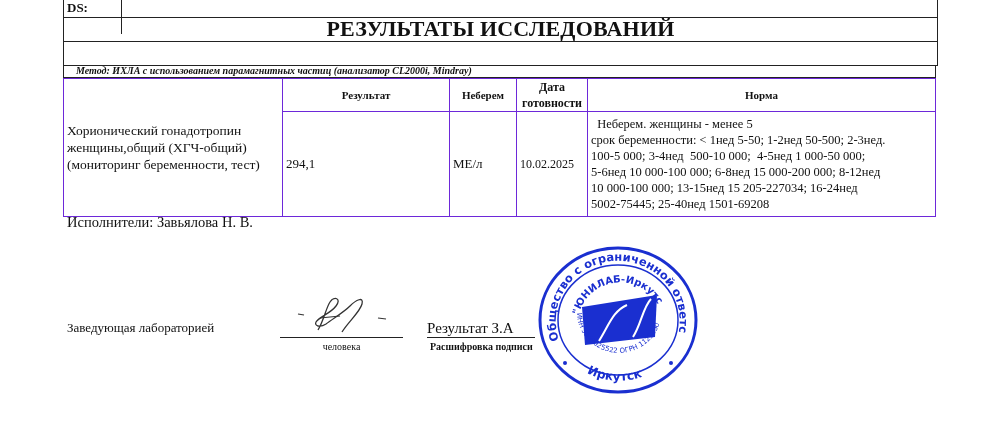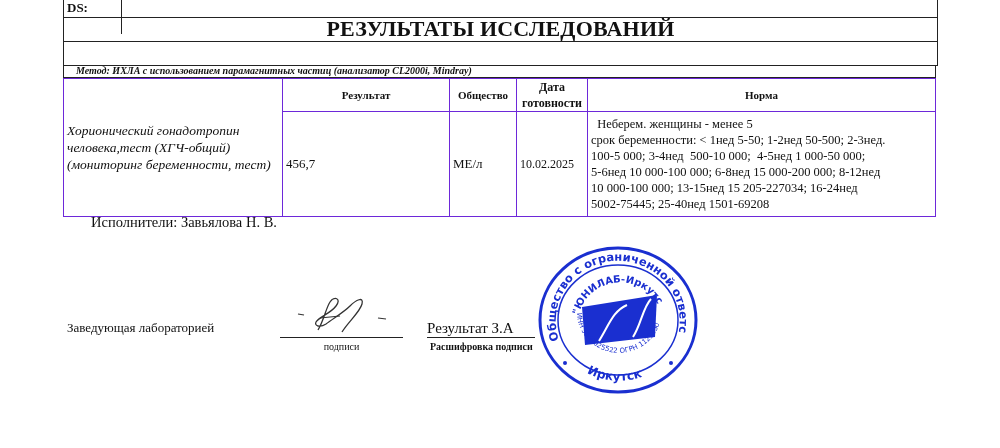--- a/index.html
+++ b/index.html
@@ -12,27 +12,27 @@
   .title-row { left:63px; top:17px; width:873px; height:24px; border:1px solid #222; border-top:none;
                text-align:center; font-weight:bold; font-size:22px; line-height:24px; letter-spacing:0.2px; }
   .blank-row { left:63px; top:41px; width:873px; height:24px; border:1px solid #222; border-top:none; }
   .method-row { left:63px; top:65px; width:873px; height:13px; border:1px solid #222; border-top:none;
                 font-weight:bold; font-style:italic; font-size:10px; line-height:12px; padding-left:12px; box-sizing:border-box; }
   table.results { position:absolute; left:63px; top:78px; width:873px; border-collapse:collapse; }
   table.results td, table.results th { border:1px solid #6d28d9; padding:0 3px; vertical-align:middle; }
   table.results th { font-weight:bold; font-size:11px; text-align:center; height:28px; }
   table.results th.small { font-size:10px; line-height:16px;margin-left:12px; }
   table.results td { font-size:13px; height:104px; }
-  .name-cell { width:212px; line-height:17px; font-size:13.5px !important;font-style:italic; }
+  .name-cell { width:212px; line-height:17px; font-size:13.5px !important; }
   .result-cell { width:160px; }
   .unit-cell { width:60px; }
   .date-cell { width:64px; font-size:12px !important; }
   .norm-cell { line-height:16px; font-size:12.5px !important; }
   .norm-line { display:block; white-space:nowrap; }
-  .executors { left:67px; top:214px; font-size:14.5px;margin-left:24px; }
+  .executors { left:67px; top:214px; font-size:14.5px; }
   .head-label { left:67px; top:320px; font-size:13px; }
   .sig-line { left:280px; top:337px; width:123px; border-top:1px solid #222; }
   .sig-caption { left:280px; top:341px; width:123px; text-align:center; font-size:10px; }
   .name-line { left:427px; top:337px; width:108px; border-top:1px solid #222; }
   .name-value { left:427px; top:320px; font-size:15px; white-space:nowrap; }
   .name-caption { left:430px; top:341px; font-size:10px; white-space:nowrap;font-weight:bold; }
   .signature { left:290px; top:292px; width:110px; height:48px; }
   .stamp { left:537px; top:245px; width:162px; height:150px; }
 </style>
 </head>
@@ -43,30 +43,30 @@
 </div>
 <div class="abs title-row">РЕЗУЛЬТАТЫ ИССЛЕДОВАНИЙ</div>
 <div class="abs blank-row"></div>
 <div class="abs method-row">Метод: ИХЛА с использованием парамагнитных частиц (анализатор  CL2000i, Mindray)</div>
 
 <table class="results">
   <tbody>
       <tr>
     <th rowspan="2" class="name-cell" style="height:auto; padding:0 3px; text-align:left; font-weight:normal;">
       <span class="norm-line">Хорионический гонадотропин</span>
-      <span class="norm-line">человека,тест (ХГЧ-общий)</span>
+      <span class="norm-line">женщины,общий (ХГЧ-общий)</span>
       <span class="norm-line">(мониторинг беременности, тест)</span>
     </th>
     <th class="result-cell">Результат</th>
-    <th class="unit-cell">Общество</th>
+    <th class="unit-cell">Неберем</th>
     <th class="date-cell small">Дата готовности</th>
     <th>Норма</th>
   </tr>
   <tr>
-    <td class="result-cell">456,7</td>
+    <td class="result-cell">294,1</td>
     <td class="unit-cell">МЕ/л</td>
     <td class="date-cell">10.02.2025</td>
     <td class="norm-cell">
       <span class="norm-line" style="white-space:pre">  Неберем. женщины - менее 5</span>
       <span class="norm-line">срок беременности: &lt; 1нед 5-50; 1-2нед 50-500; 2-3нед.</span>
       <span class="norm-line" style="white-space:pre">100-5 000; 3-4нед  500-10 000;  4-5нед 1 000-50 000;</span>
       <span class="norm-line">5-6нед 10 000-100 000; 6-8нед 15 000-200 000; 8-12нед</span>
       <span class="norm-line">10 000-100 000; 13-15нед 15 205-227034; 16-24нед</span>
       <span class="norm-line">5002-75445; 25-40нед 1501-69208</span>
     </td>
@@ -78,21 +78,21 @@
 
 <div class="abs head-label">Заведующая лабораторией</div>
 
 <svg class="abs signature" viewBox="0 0 110 48">
   <path d="M8 22 L14 23" stroke="#333" stroke-width="1.2" fill="none"></path>
   <path d="M28 38 C34 28 36 16 40 10 C44 4 52 6 46 14 C40 22 30 24 26 30 C24 34 30 36 36 32 C44 26 54 20 60 14 C66 8 74 4 72 12 C70 20 58 30 52 40" stroke="#333" stroke-width="1.3" fill="none"></path>
   <path d="M30 26 L50 24" stroke="#333" stroke-width="1.1" fill="none"></path>
   <path d="M88 26 L96 27" stroke="#333" stroke-width="1.2" fill="none"></path>
 </svg>
 <div class="abs sig-line"></div>
-<div class="abs sig-caption">подписи</div>
+<div class="abs sig-caption">человека</div>
 
 <div class="abs name-value">Результат З.А</div>
 <div class="abs name-line"></div>
 <div class="abs name-caption">Расшифровка подписи</div>
 
 <svg class="abs stamp" viewBox="0 0 162 150">
   <defs>
     <path id="outerArc" d="M 22 95 A 62 60 0 1 1 142 85"></path>
     <path id="innerArc" d="M 42 70 A 42 40 0 0 1 122 62"></path>
     <path id="idArc" d="M 40 68 A 42 40 0 0 0 122 80"></path>

